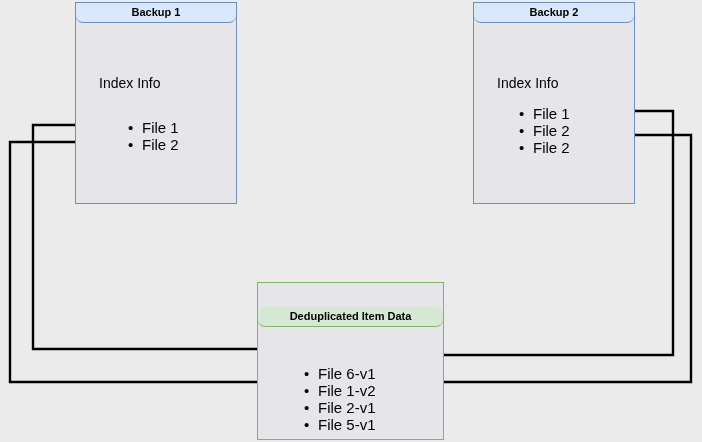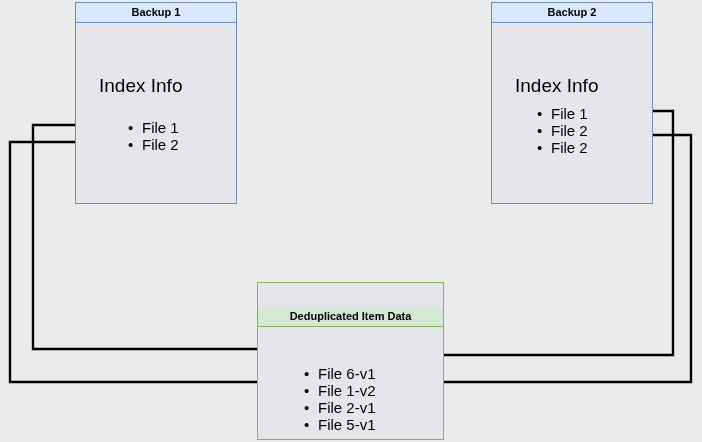--- a/index.html
+++ b/index.html
@@ -38,33 +38,34 @@
   .box-header {
     box-sizing: border-box;
     height: 20px;
     line-height: 19px;
     text-align: center;
     font-size: 11px;
     font-weight: bold;
     color: #000000;
     background: #dae8fc;
     border-bottom: 1px solid #6c8ebf;
+    border-radius: 7px;
   }
   .box.green .box-header {
     background: #d5e8d4;
     border-bottom-color: #82b366;
     margin-top: 24px;
   }
   .box-body {
     position: relative;
     height: calc(100% - 20px);
   }
   .section-label {
     position: absolute;
-    font-size: 19px;
+    font-size: 14px;
     color: #000000;
     white-space: nowrap;
   }
   ul.file-list {
     position: absolute;
     margin: 0;
     padding: 0;
     list-style: none;
   }
   ul.file-list li {
@@ -109,21 +110,21 @@
     <div class="box-header">Backup 1</div>
     <div class="box-body">
       <div class="section-label" style="left:23px; top:52px;">Index Info</div>
       <ul class="file-list" style="left:52px; top:96px;">
         <li>File 1</li>
         <li>File 2</li>
       </ul>
     </div>
   </div>
 
-  <div class="box" style="left:491px; top:2px; width:162px; height:202px;">
+  <div class="box" style="left:473px; top:2px; width:162px; height:202px;">
     <div class="box-header">Backup 2</div>
     <div class="box-body">
       <div class="section-label" style="left:23px; top:52px;">Index Info</div>
       <ul class="file-list" style="left:45px; top:82px;">
         <li>File 1</li>
         <li>File 2</li>
         <li>File 2</li>
       </ul>
     </div>
   </div>

